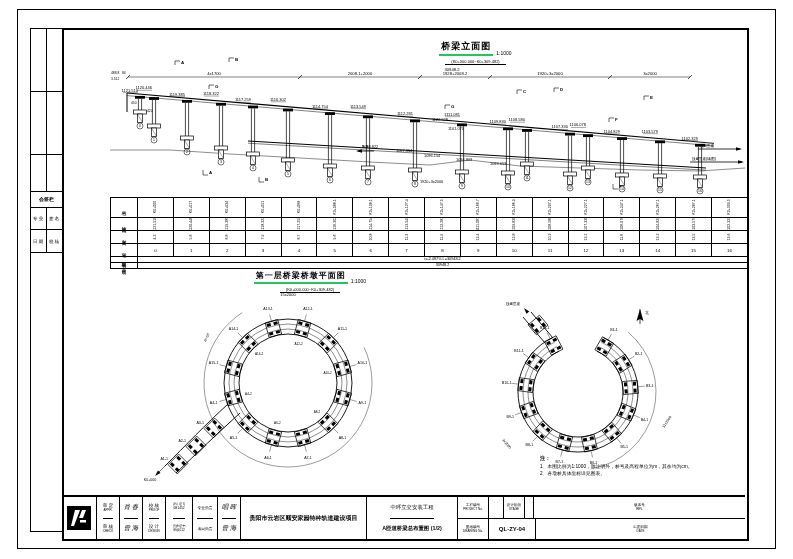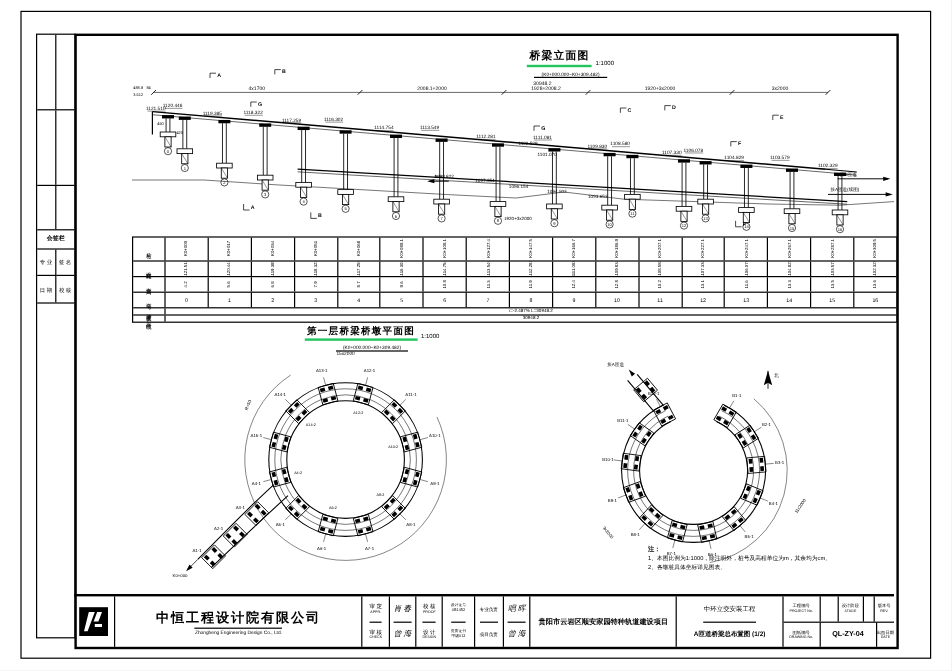--- a/index.html
+++ b/index.html
@@ -895,24 +895,20 @@
 
   <div class="abs" id="tblock">
     <div class="tb-cell" style="width:34px">
       <svg width="24" height="24" viewBox="0 0 24 24" style="position:static">
         <rect x="0" y="0" width="24" height="24" fill="#000"></rect>
         <polygon points="8,4 13,4 7,20 4,20" fill="#fff"></polygon>
         <polygon points="15,4 19,4 16,12 12,12" fill="#fff"></polygon>
         <rect x="13" y="14" width="6" height="2.5" fill="#fff"></rect>
       </svg>
     </div>
-    <div class="tb-cell" style="width:212px">
-      <div class="company-cn">中恒工程设计院有限公司</div>
-      <div class="company-en">Zhongheng Engineering Design Co., Ltd.</div>
-    </div>
     <div class="tb-cell tb-2r" style="width:22px">
       <div>
           <span class="lbl-cn">审 定</span>
           <span class="lbl-en">APPR.</span>
         </div>
       <div>
           <span class="lbl-cn">审 核</span>
           <span class="lbl-en">CHECK</span>
         </div>
     </div>

